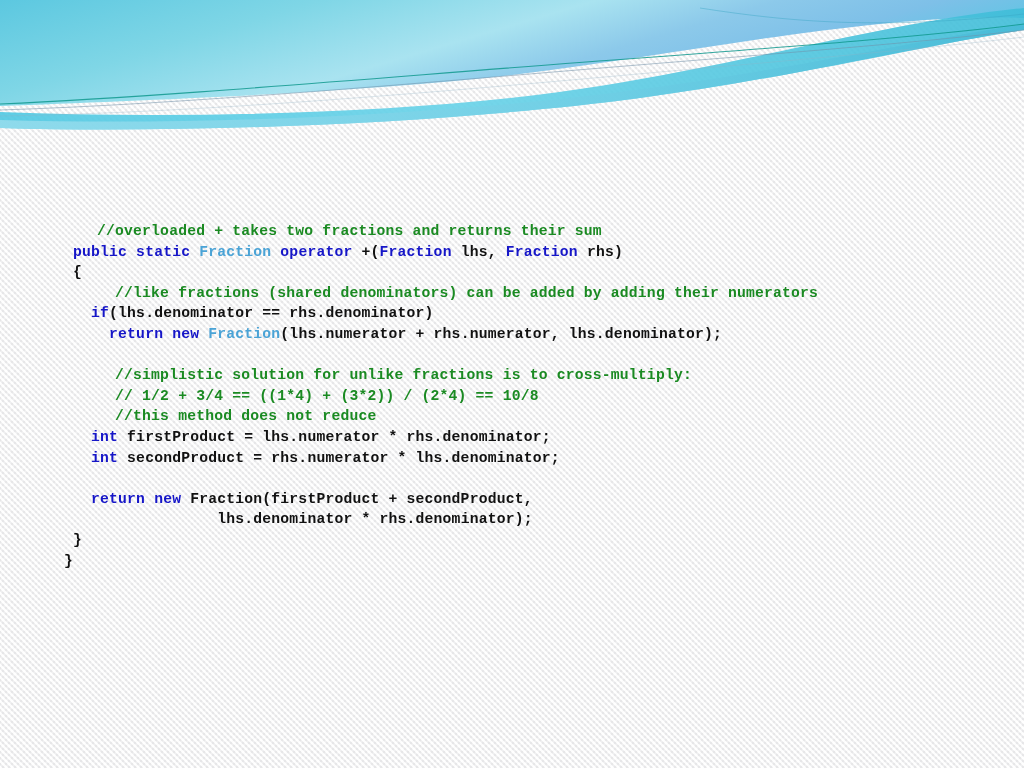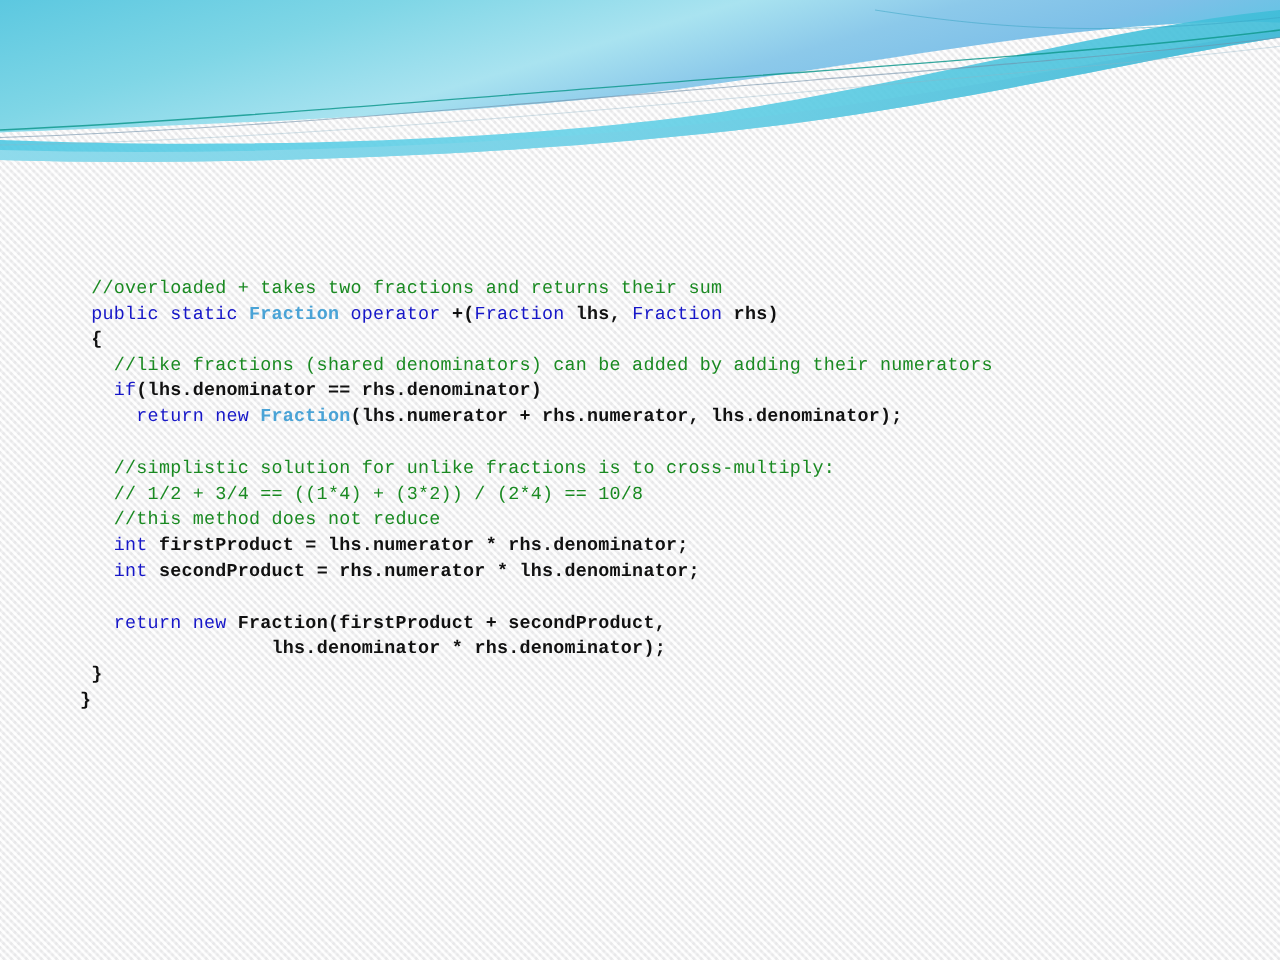--- a/index.html
+++ b/index.html
@@ -49,22 +49,22 @@
     letter-spacing: 0.2px;
   }
   .code-line {
     height: 20.6px;
     white-space: pre;
   }
   .code-line.blank {
     height: 20.6px;
   }
 
-  .tok-cmt  { color: #1a8a22; font-weight: normal; }
-  .tok-kw   { color: #1616c8; font-weight: normal; }
+  .tok-cmt  { color: #1a8a22; font-weight: bold; margin-left: 24px; }
+  .tok-kw   { color: #1616c8; font-weight: bold; }
   .tok-type { color: #4aa3d6; font-weight: bold; }
   .tok-txt  { color: #111111; font-weight: bold; }
 </style>
 </head>
 <body>
 
 <div id="slide">
 
   <div id="banner">
     <svg width="1024" height="130" viewBox="0 0 1024 130" xmlns="http://www.w3.org/2000/svg">

